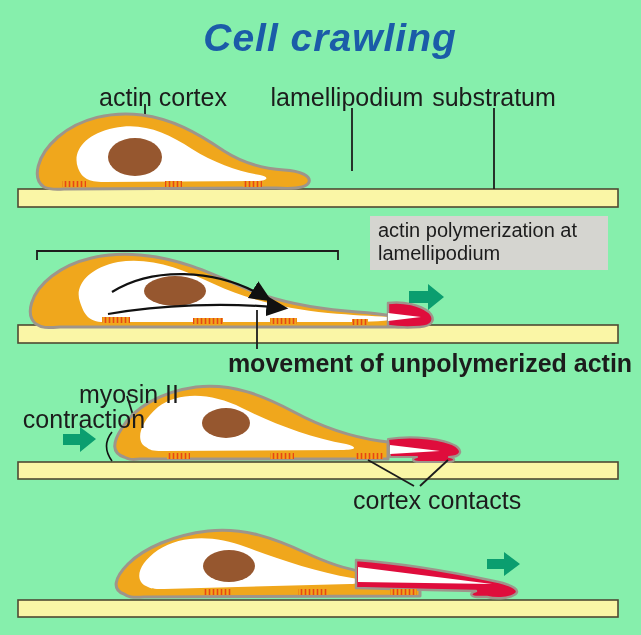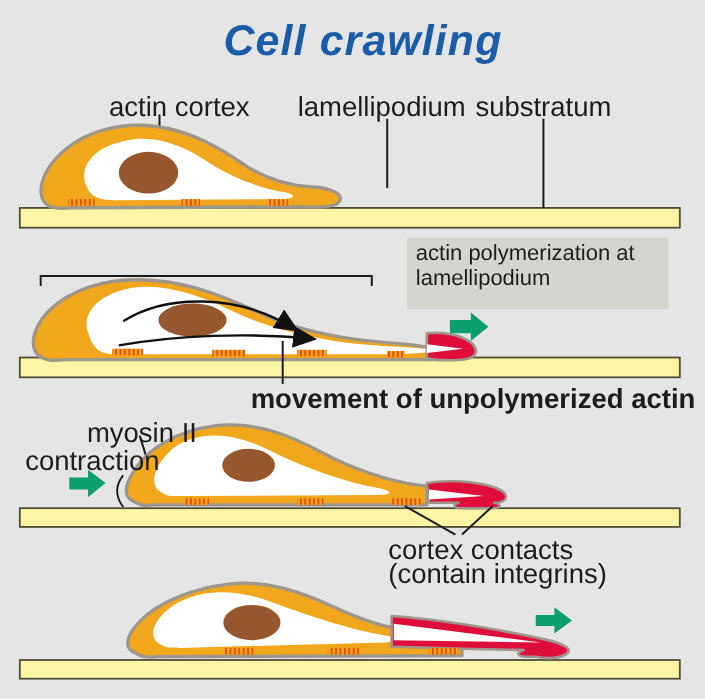--- a/index.html
+++ b/index.html
@@ -1,26 +1,26 @@
 <!DOCTYPE html>
 <html style="--title-blue: #1b5ca8; --label-black: #1c1c1c; --cell-gold: #f0a71c; --membrane-gray: #9e958b; --nucleus-brown: #96572f; --substratum-yellow: #faf6a6; --substratum-border: #4f4a33; --lamellipodium-red: #df0d3c; --arrow-green: #0b9e6f; --note-gray: #d5d5d0; --focal-red: #e84513;"><head>
 <meta charset="utf-8">
 <style>
   html,body{margin:0;padding:0;background:#fff;}
-  #stage{position:relative;width:641px;height:635px;background:#e5e5e5;overflow:hidden;
+  #stage{position:relative;width:641px;height:635px;background:#86efac;overflow:hidden;
          font-family:"Liberation Sans",sans-serif;}
   #stage svg{position:absolute;left:0;top:0;}
   .lbl{position:absolute;font-size:25px;line-height:1.1;color:var(--label-black,#1c1c1c);
        white-space:nowrap;}
   .centered{transform:translateX(-50%);}
   #title{position:absolute;left:330px;top:16px;transform:translateX(-50%);
          font-size:39px;font-weight:bold;font-style:italic;
          color:var(--title-blue,#1b5ca8);white-space:nowrap;letter-spacing:1px;}
   #note-box{position:absolute;left:370px;top:216px;width:224px;
-            background:var(--note-gray,#d5d5d0);padding:3px 6px 16px 8px;
+            background:var(--note-gray,#d5d5d0);padding:3px 6px 5px 8px;
             font-size:20px;line-height:23px;color:var(--label-black,#1c1c1c);}
   
   .gold{fill:var(--cell-gold,#f0a71c);}
   .membrane{stroke:var(--membrane-gray,#9e958b);stroke-width:3;stroke-linejoin:round;}
   .white{fill:#ffffff;}
   .nucleus{fill:var(--nucleus-brown,#96572f);}
   .substratum{fill:var(--substratum-yellow,#faf6a6);stroke:var(--substratum-border,#4f4a33);stroke-width:1.6;}
   .red{fill:var(--lamellipodium-red,#df0d3c);}
   .green{fill:var(--arrow-green,#0b9e6f);}
   .ptr{stroke:#1c1c1c;stroke-width:1.8;fill:none;}
@@ -128,14 +128,13 @@
     <div>actin polymerization at</div>
     <div>lamellipodium</div>
   </div>
 
   <div class="lbl centered" style="left:430px;top:350px;font-weight:bold;">movement of unpolymerized actin</div>
 
   <div class="lbl centered" style="left:129px;top:381px;">myosin II</div>
   <div class="lbl centered" style="left:84px;top:406px;">contraction</div>
 
   <div class="lbl" style="left:353px;top:487px;">cortex contacts</div>
-  <div class="lbl" style="left:353px;top:509px;">(contain integrins)</div>
 </div>
 
 </body></html>

